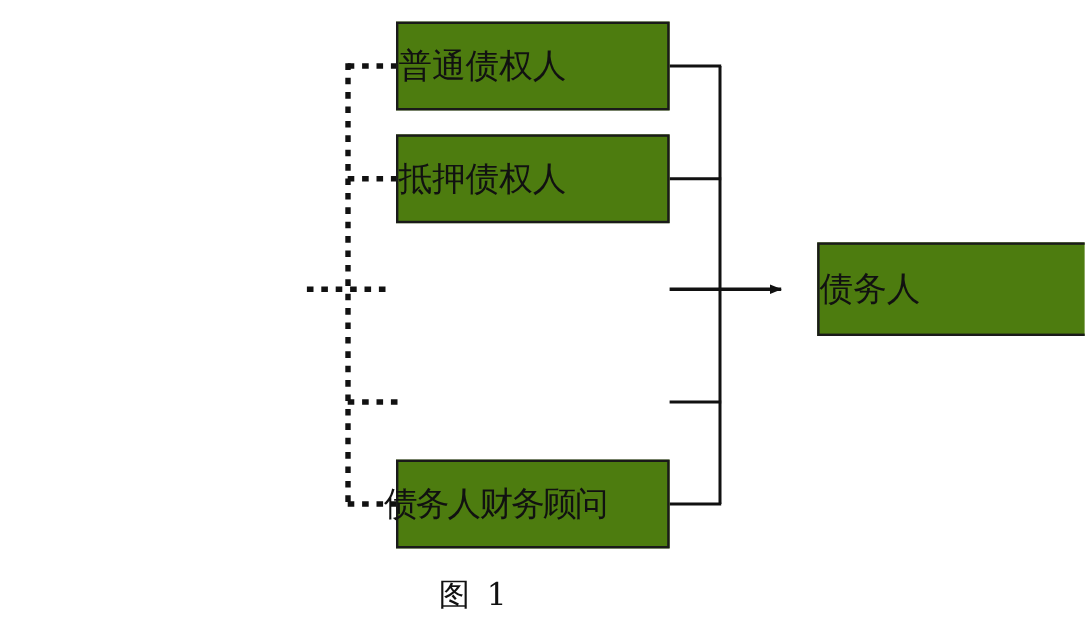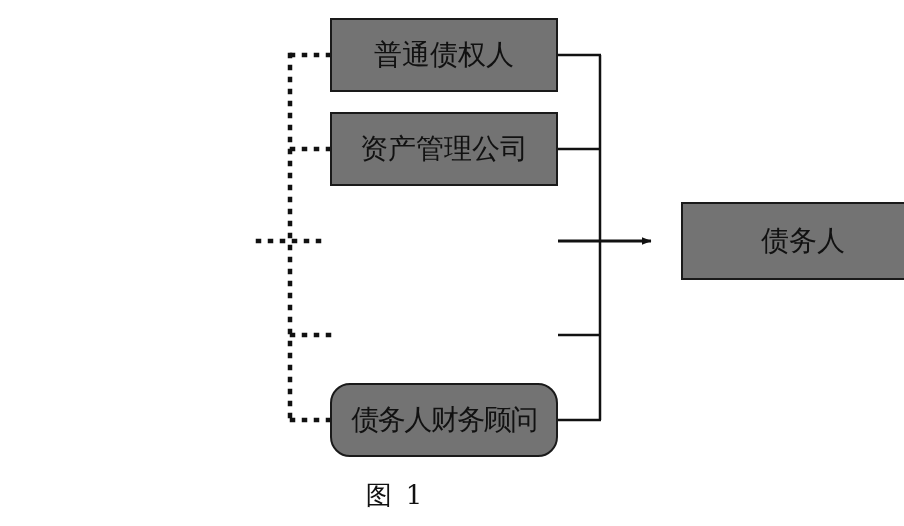--- a/index.html
+++ b/index.html
@@ -22,43 +22,42 @@
     position: absolute;
     left: 0;
     top: 0;
     width: 904px;
     height: 526px;
   }
   .node {
     position: absolute;
     box-sizing: border-box;
     border: 2.5px solid #1a1a1a;
-    background: #737373;
+    background: #4d7c0f;
     display: flex;
     align-items: center;
-    justify-content: center;
     white-space: nowrap;
   }
   .node .label {
     font-size: 28px;
     line-height: 1;
     color: #111111;
     letter-spacing: 0px;
   }
   .node.tight .label {
     font-size: 28px;
     letter-spacing: -1.5px;
     margin: 0 -12px;
   }
   #node-amc   { left: 38px;  top: 202px; width: 220px; height: 78px; }
   #node-n1    { left: 330px; top: 18px;  width: 228px; height: 74px; }
   #node-n2    { left: 330px; top: 112px; width: 228px; height: 74px; }
   #node-n3    { left: 330px; top: 205px; width: 228px; height: 74px; }
   #node-n4    { left: 330px; top: 298px; width: 228px; height: 74px; }
-  #node-n5    { left: 330px; top: 383px; width: 228px; height: 74px; border-radius: 20px; }
+  #node-n5    { left: 330px; top: 383px; width: 228px; height: 74px; }
   #node-debtor{ left: 664px; top: 202px; width: 244px; height: 78px; margin-left: 17px; }
   .caption {
     position: absolute;
     left: 0;
     top: 478px;
     width: 788px;
     text-align: center;
     font-family: "DejaVu Serif", "Liberation Serif", serif;
     font-size: 26px;
     color: #111111;
@@ -95,21 +94,21 @@
 
     <line x1="558" y1="241" x2="651" y2="241" stroke="#111111" stroke-width="3" marker-end="url(#arrowhead)"></line>
   </svg>
 
 
   <div class="node" id="node-n1">
     <span class="label">普通债权人</span>
   </div>
 
   <div class="node" id="node-n2">
-    <span class="label">资产管理公司</span>
+    <span class="label">抵押债权人</span>
   </div>
 
 
 
   <div class="node tight" id="node-n5">
     <span class="label">债务人财务顾问</span>
   </div>
 
   <div class="node" id="node-debtor">
     <span class="label">债务人</span>

